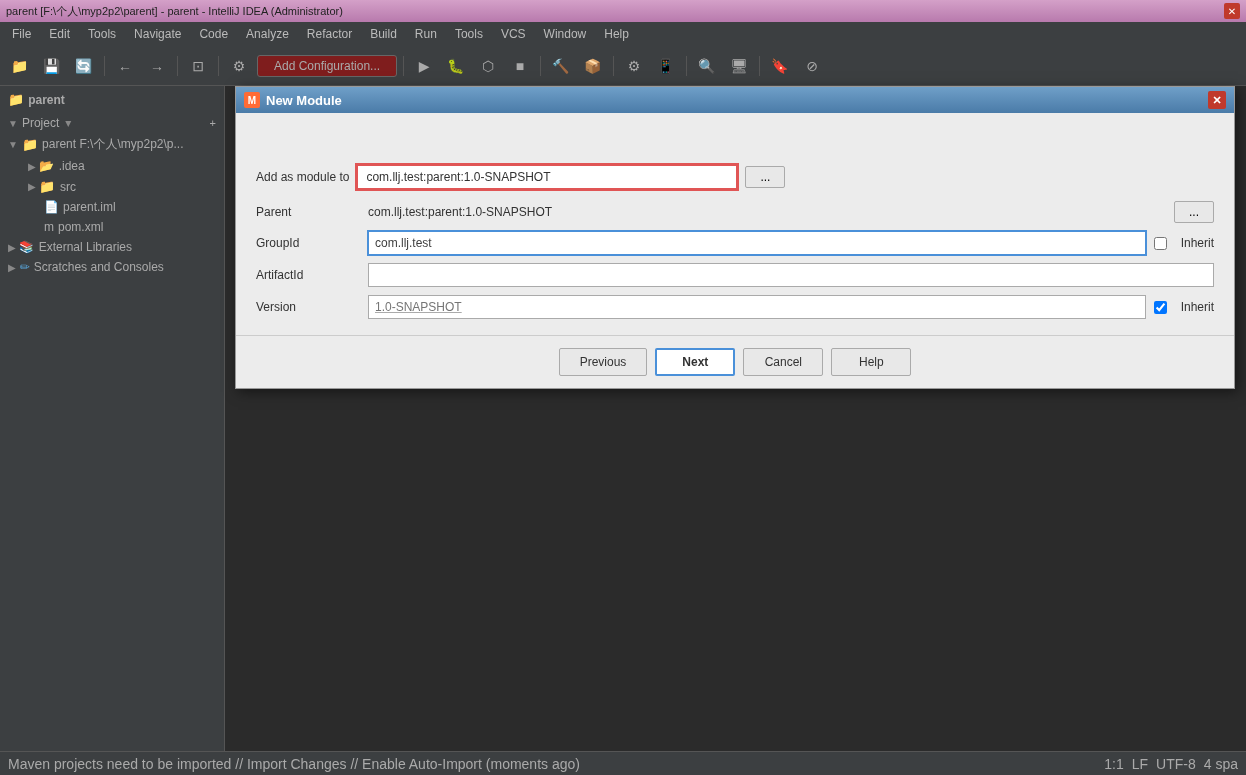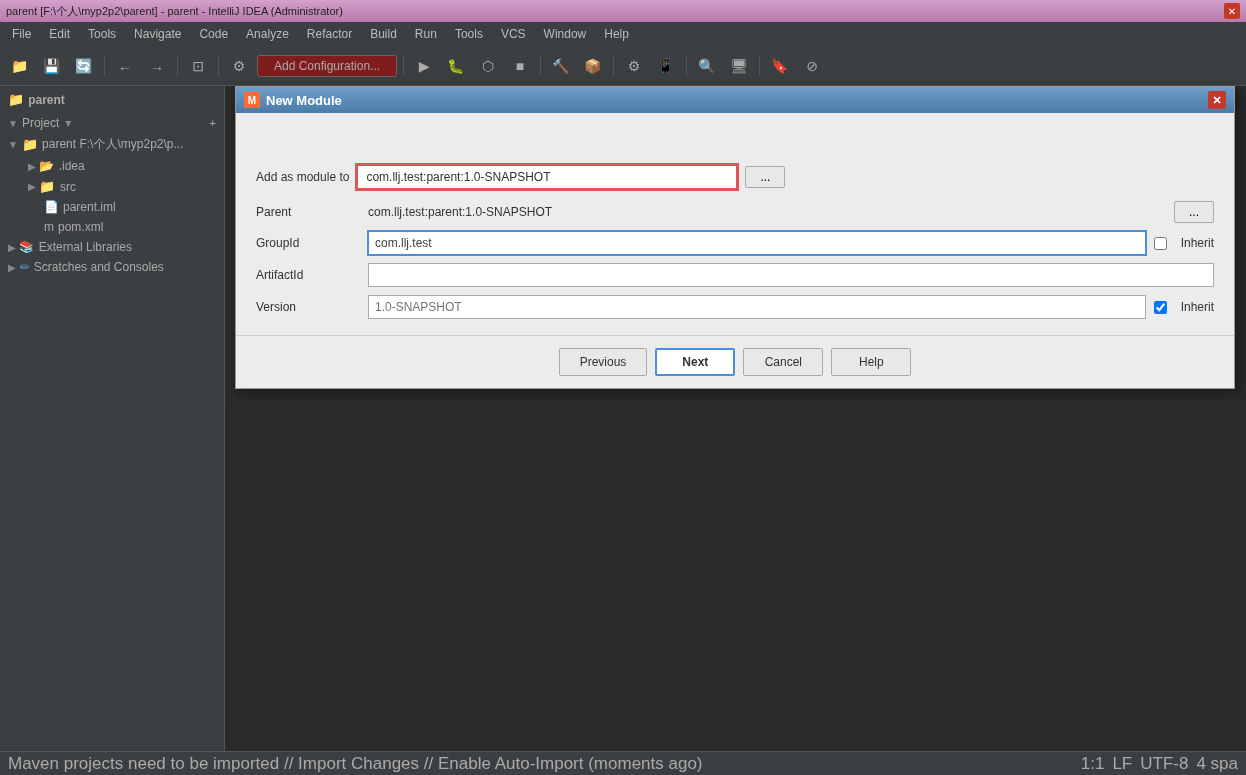--- a/index.html
+++ b/index.html
@@ -297,21 +297,21 @@
       position: absolute;
       bottom: 0;
       left: 0;
       right: 0;
       height: 24px;
       background: #3c3f41;
       display: flex;
       align-items: center;
       padding: 0 8px;
       color: #aaa;
-      font-size: 17px;
+      font-size: 14px;
       border-top: 1px solid #555;
       gap: 15px;
     }
     .status-bar-right {
       margin-left: auto;
       display: flex;
       gap: 8px;
       align-items: center;
     }
 
@@ -466,21 +466,21 @@
             </label>
           </div>
 
           <span class="form-label">ArtifactId</span>
           <div class="form-row">
             <input class="form-input" type="text" value="" style="flex: 1 1 0%;">
           </div>
 
           <span class="form-label">Version</span>
           <div class="form-row">
-            <input class="form-input" type="text" placeholder="1.0-SNAPSHOT" style="flex: 1 1 0%; color: rgb(170, 170, 170);">
+            <input class="form-input" type="text" placeholder="1.0-SNAPSHOT" style="flex: 1 1 0%; color: rgb(170, 170, 170); text-decoration: underline;">
             <label class="inherit-checkbox">
               <input type="checkbox" checked="" style="">
               <span>Inherit</span>
             </label>
           </div>
         </div>
       </div>
 
       <div class="dialog-buttons">
         <button class="btn">Previous</button>

